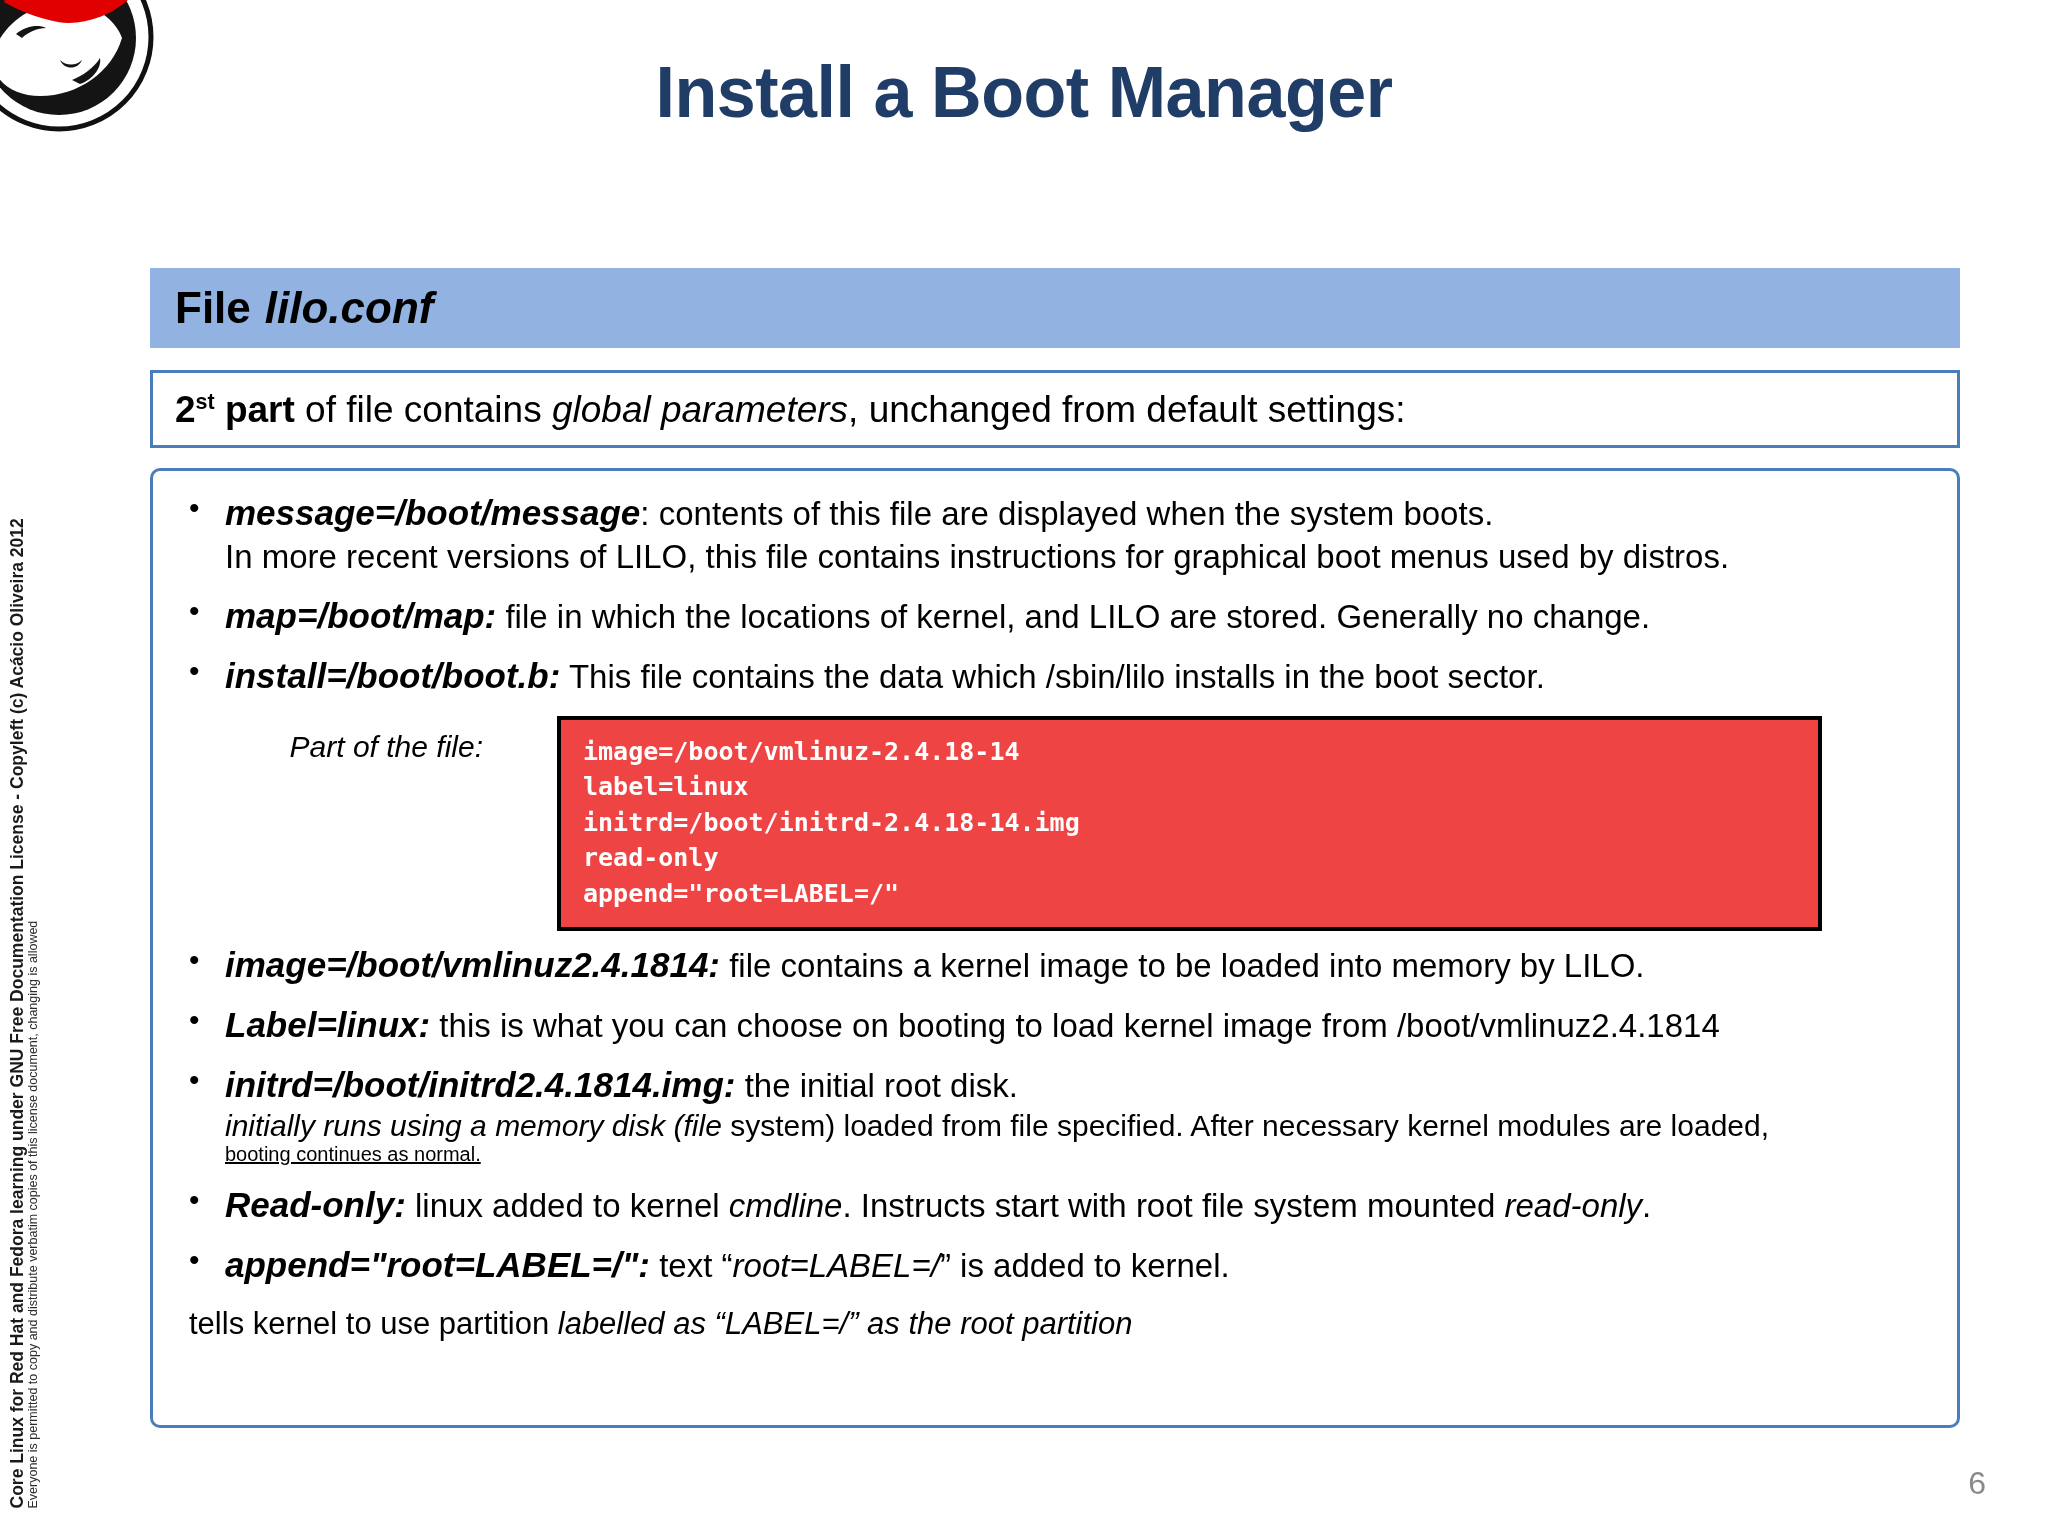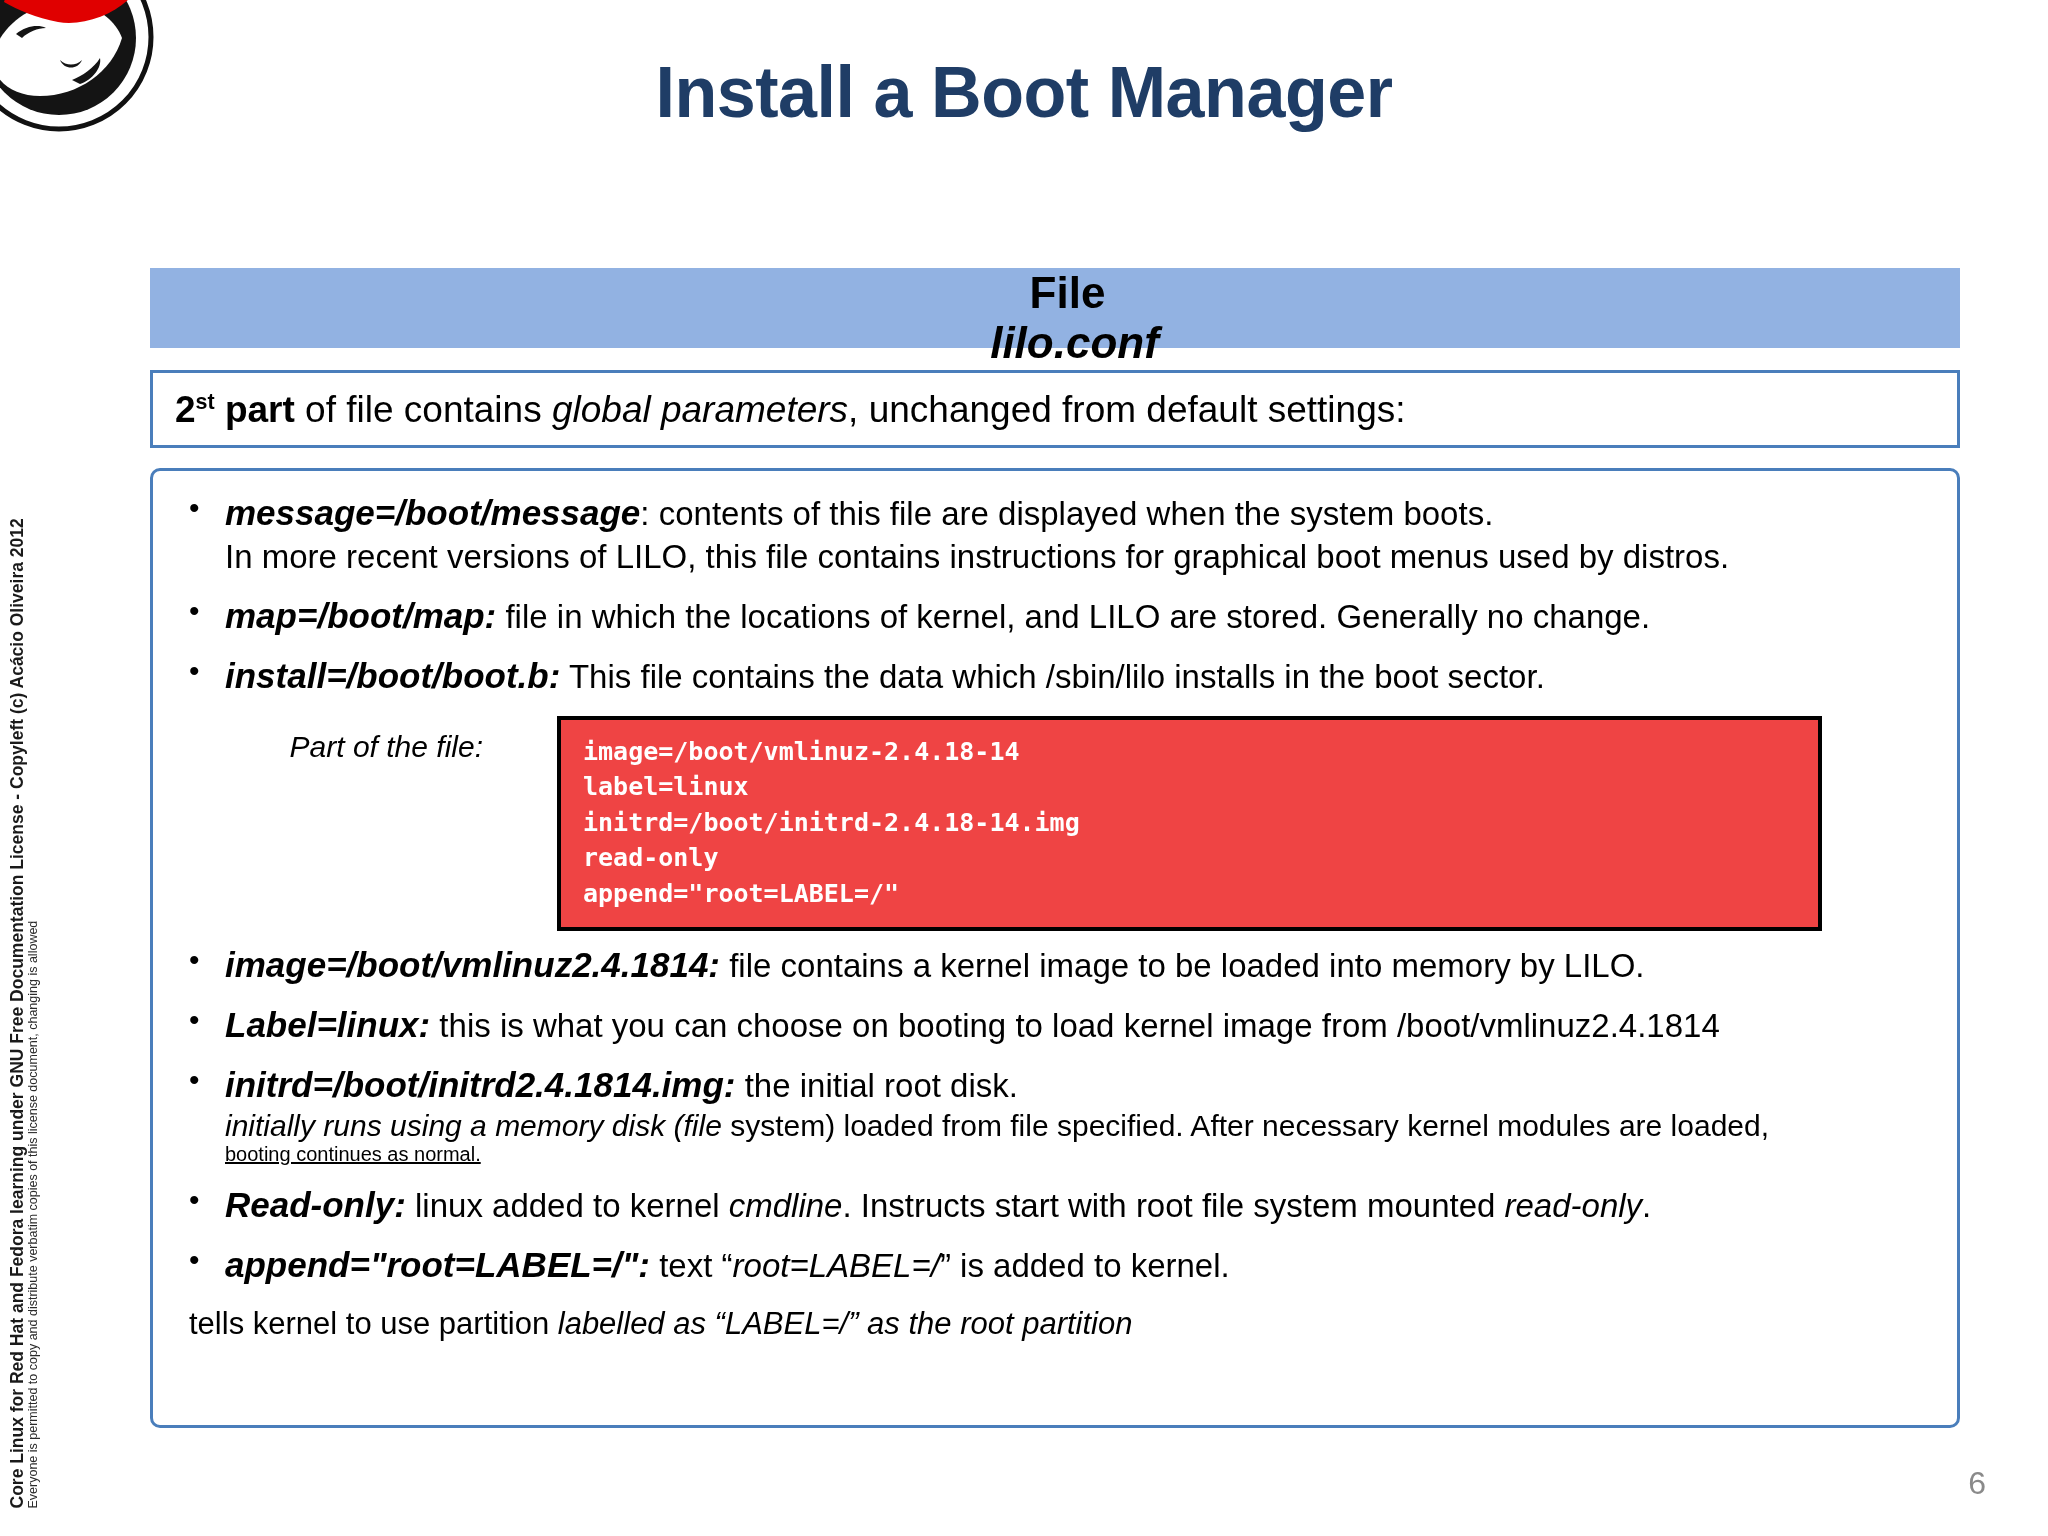--- a/index.html
+++ b/index.html
@@ -86,21 +86,20 @@
     background: #92b2e2;
     height: 80px;
     display: flex;
     align-items: center;
     padding-left: 25px;
     box-sizing: border-box;
     font-size: 44px;
     font-weight: bold;
     color: #000;
     font-family: "Liberation Sans Narrow", "Liberation Sans", sans-serif;
-    flex-direction: column;
   }
   .file-band .fname {
     font-style: italic;
     font-weight: bold;
     margin-left: 14px;
   }
 
   
   .box {
     border: 3px solid #4a7ebb;

